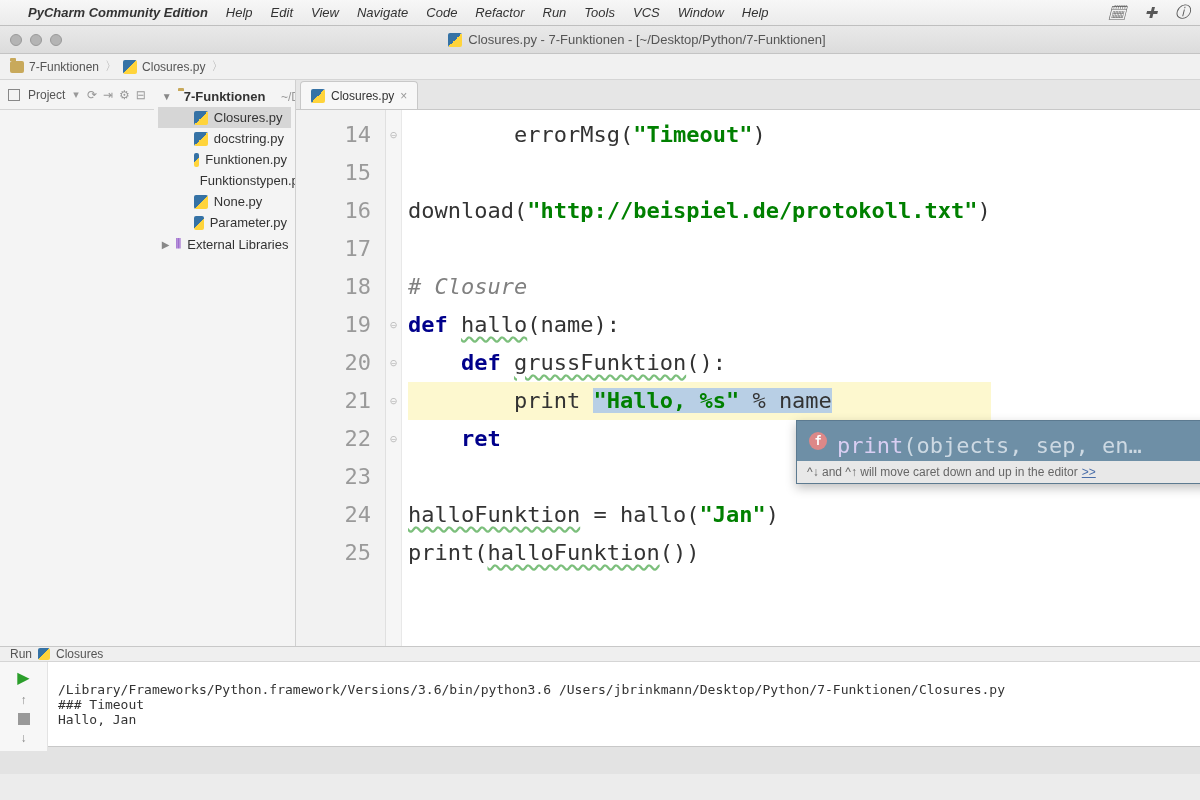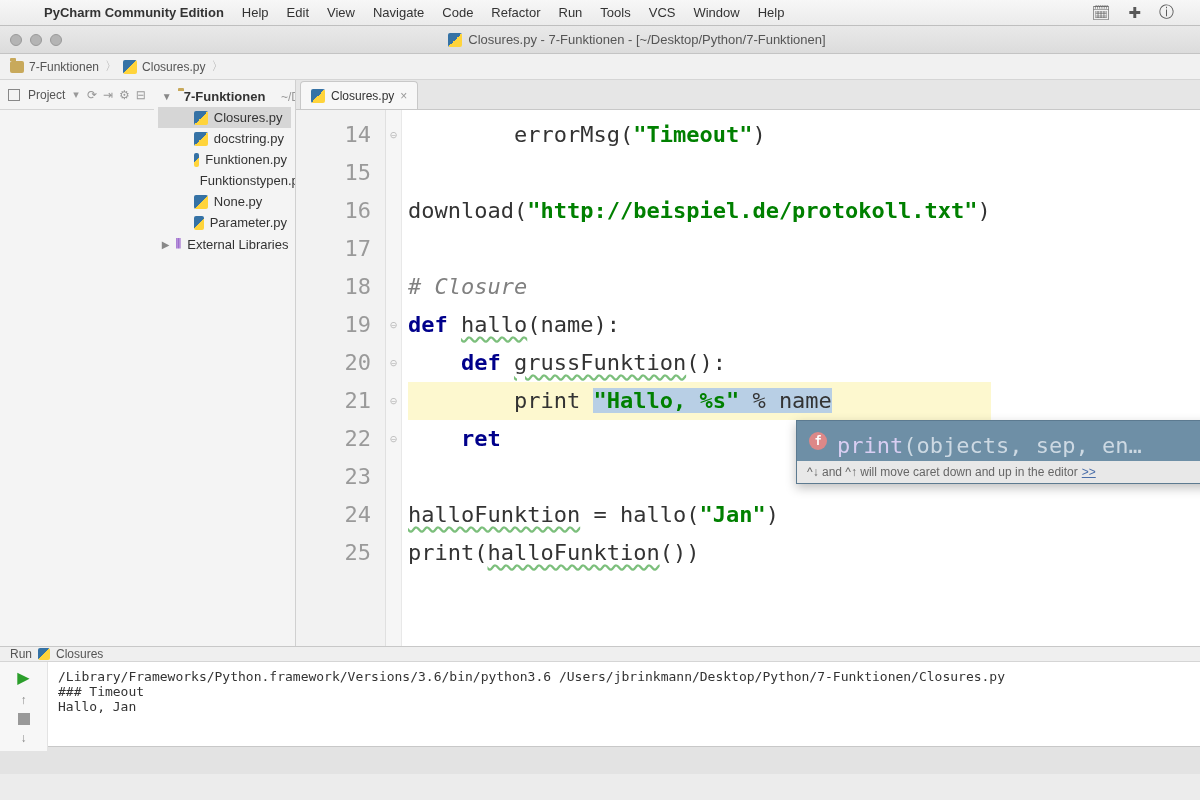--- a/index.html
+++ b/index.html
@@ -1,17 +1,17 @@
 <!DOCTYPE html>
 <html><head>
 <meta charset="utf-8">
 <style>
 * { box-sizing: border-box; margin: 0; padding: 0; }
 body { font-family: -apple-system, "Helvetica Neue", Arial, sans-serif; font-size: 13px; background: #ececec; width: 1200px; height: 800px; overflow: hidden; color: #333; }
-.menubar { height: 26px; background: linear-gradient(#f7f7f7,#ebebeb); display: flex; align-items: center; padding: 0 26px; gap: 18px; border-bottom: 1px solid #bfbfbf; }
+.menubar { height: 26px; background: linear-gradient(#f7f7f7,#ebebeb); display: flex; align-items: center; padding: 0 10px; gap: 18px; border-bottom: 1px solid #bfbfbf; font-style: italic; }
 .menubar .apple { font-size: 16px; }
 .menubar .appname { font-weight: 700; }
 .menubar .item { cursor: default; }
 .menubar .spacer { flex: 1; }
 .menubar .sysicon { font-size: 15px; opacity: .8; }
 .titlebar { height: 28px; background: linear-gradient(#e9e9e9,#dcdcdc); display: flex; align-items: center; border-bottom: 1px solid #c4c4c4; padding-left: 10px; }
 .traffic { display: flex; gap: 8px; margin-right: 12px; }
 .traffic span { width: 12px; height: 12px; border-radius: 50%; background: #b4b4b4; display: inline-block; border:1px solid #9a9a9a; }
 .titlebar .title { flex:1; text-align:left; color:#555; font-size: 13px; display:flex; align-items:center; justify-content:center; gap:6px; }
 .pyicon { width:14px; height:14px; display:inline-block; background: linear-gradient(135deg,#3572A5 50%,#FFD43B 50%); border-radius:2px; }
@@ -57,21 +57,21 @@
 .popup .sugg-main { color:#d9cef2;margin-top:8px; }
 .popup .hint { background:#e8e8e8; color:#666; font-size:12px; padding:4px 10px; font-family:-apple-system,Arial,sans-serif; display:flex; align-items:center; gap:4px; }
 .popup .hint a { color:#4a6ea9; text-decoration:underline; }
 .run-panel { height:100px; border-top:1px solid #c8c8c8; background:#fff; display:flex; flex-direction:column; }
 .run-head { height:24px; background:#efefef; border-bottom:1px solid #d5d5d5; display:flex; align-items:center; padding:0 10px; gap:6px; font-size:12px; color:#555; }
 .run-body { flex:1; display:flex; }
 .run-tools { width:48px; display:flex; flex-direction:column; align-items:center; padding:6px 0; gap:6px; color:#888; background:#f7f7f7; border-right:1px solid #e3e3e3; }
 .run-tools .play { color:#2b9e2b; font-size:16px; }
 .run-tools .stop { width:12px;height:12px;background:#999; }
 .run-tools .arrow { font-size:12px; }
-.console { flex:1; font-family:Menlo,Consolas,monospace; font-size:13px; padding:7px 10px; color:#333; white-space:pre; overflow:hidden; }
+.console { flex:1; font-family:Menlo,Consolas,monospace; font-size:13px; padding:20px 10px; color:#333; white-space:pre; overflow:hidden; }
 .statusbar { height:28px; background:#e3e3e3; border-top:1px solid #c8c8c8; }
 </style>
 </head>
 <body>
 
 <div class="menubar">
   <span class="apple"></span>
   <span class="appname item">PyCharm Community Edition</span>
   <span class="item">Help</span>
   <span class="item">Edit</span>

